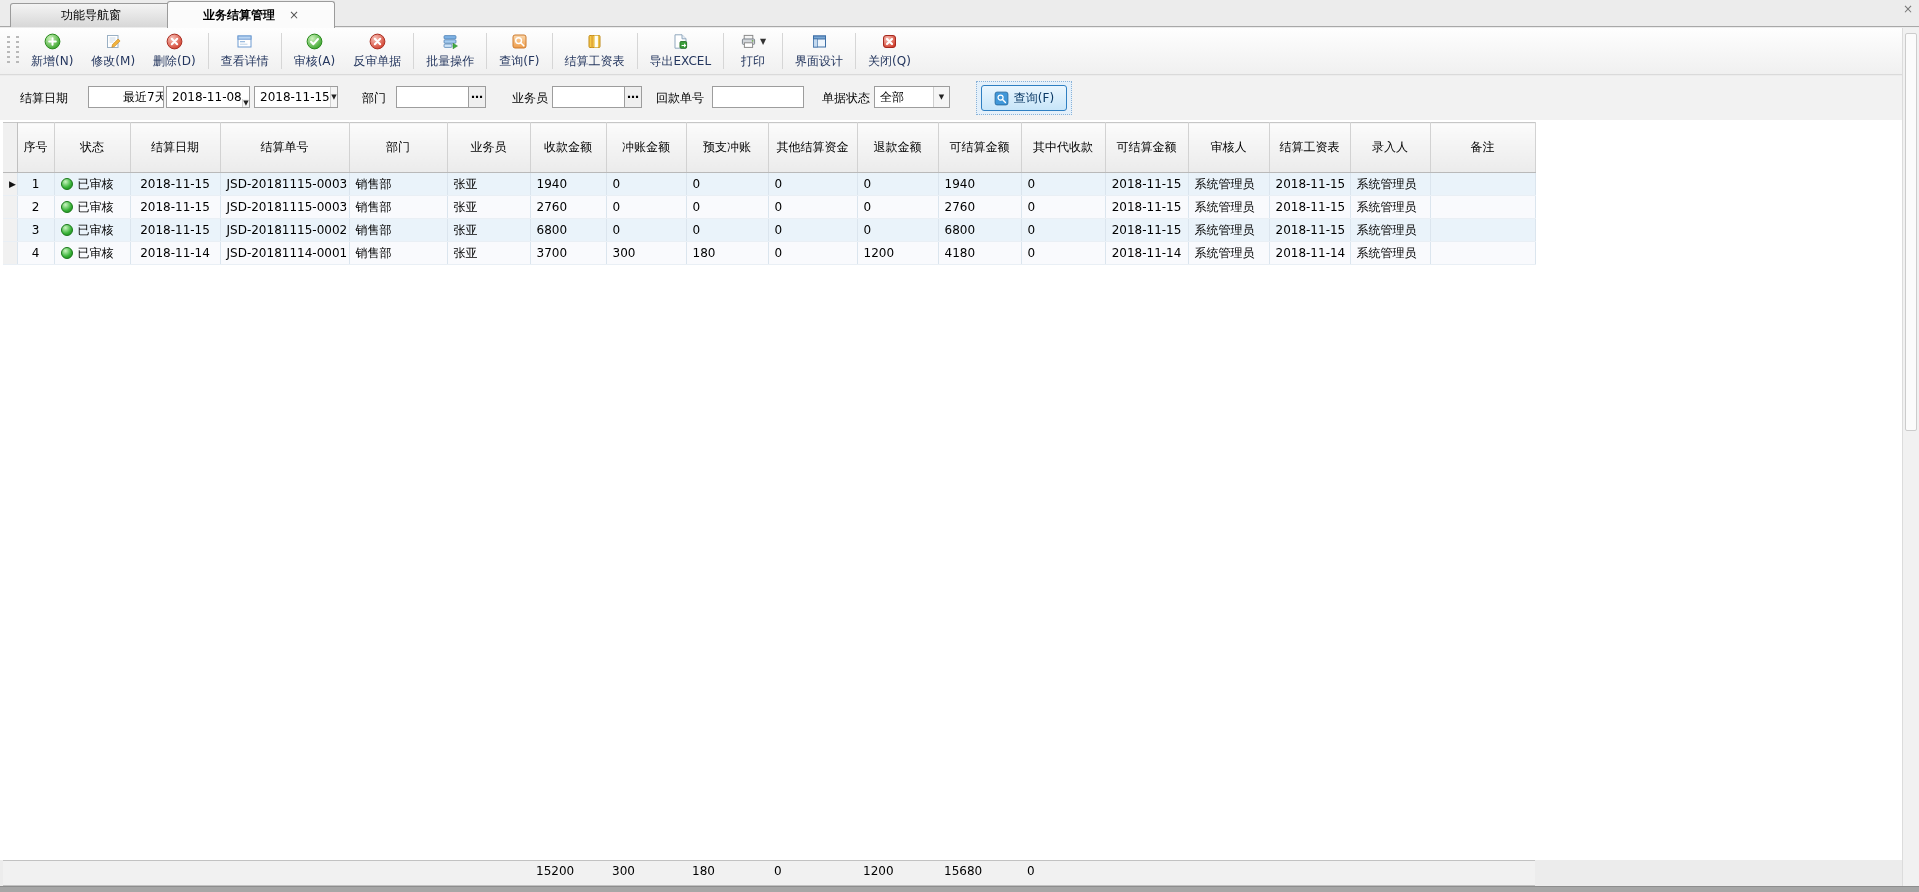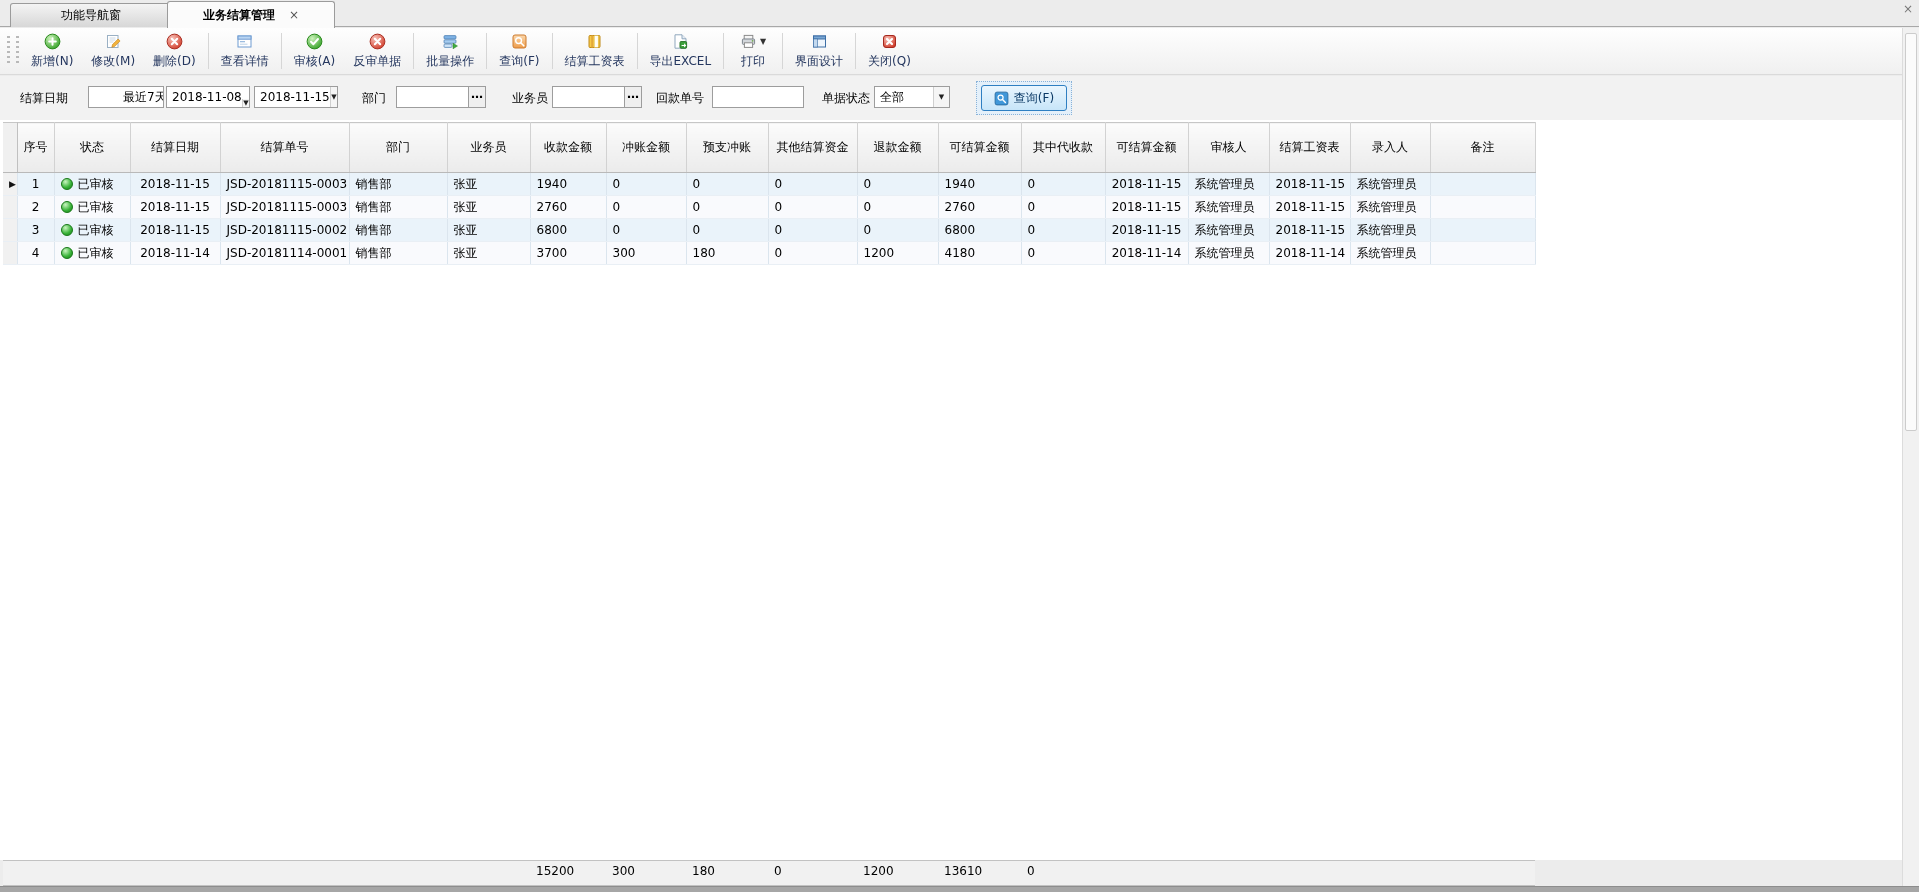--- a/index.html
+++ b/index.html
@@ -512,21 +512,21 @@
           <td></td>
           <td></td>
           <td></td>
           <td></td>
           <td></td>
       <td>15200</td>
       <td>300</td>
       <td>180</td>
       <td>0</td>
       <td>1200</td>
-      <td>13610</td>
+      <td>15680</td>
       <td>0</td>
       <td></td>
           <td></td>
           <td></td>
           <td></td>
           <td></td>
     </tr>
   </tbody>
     </table>
 </div>

